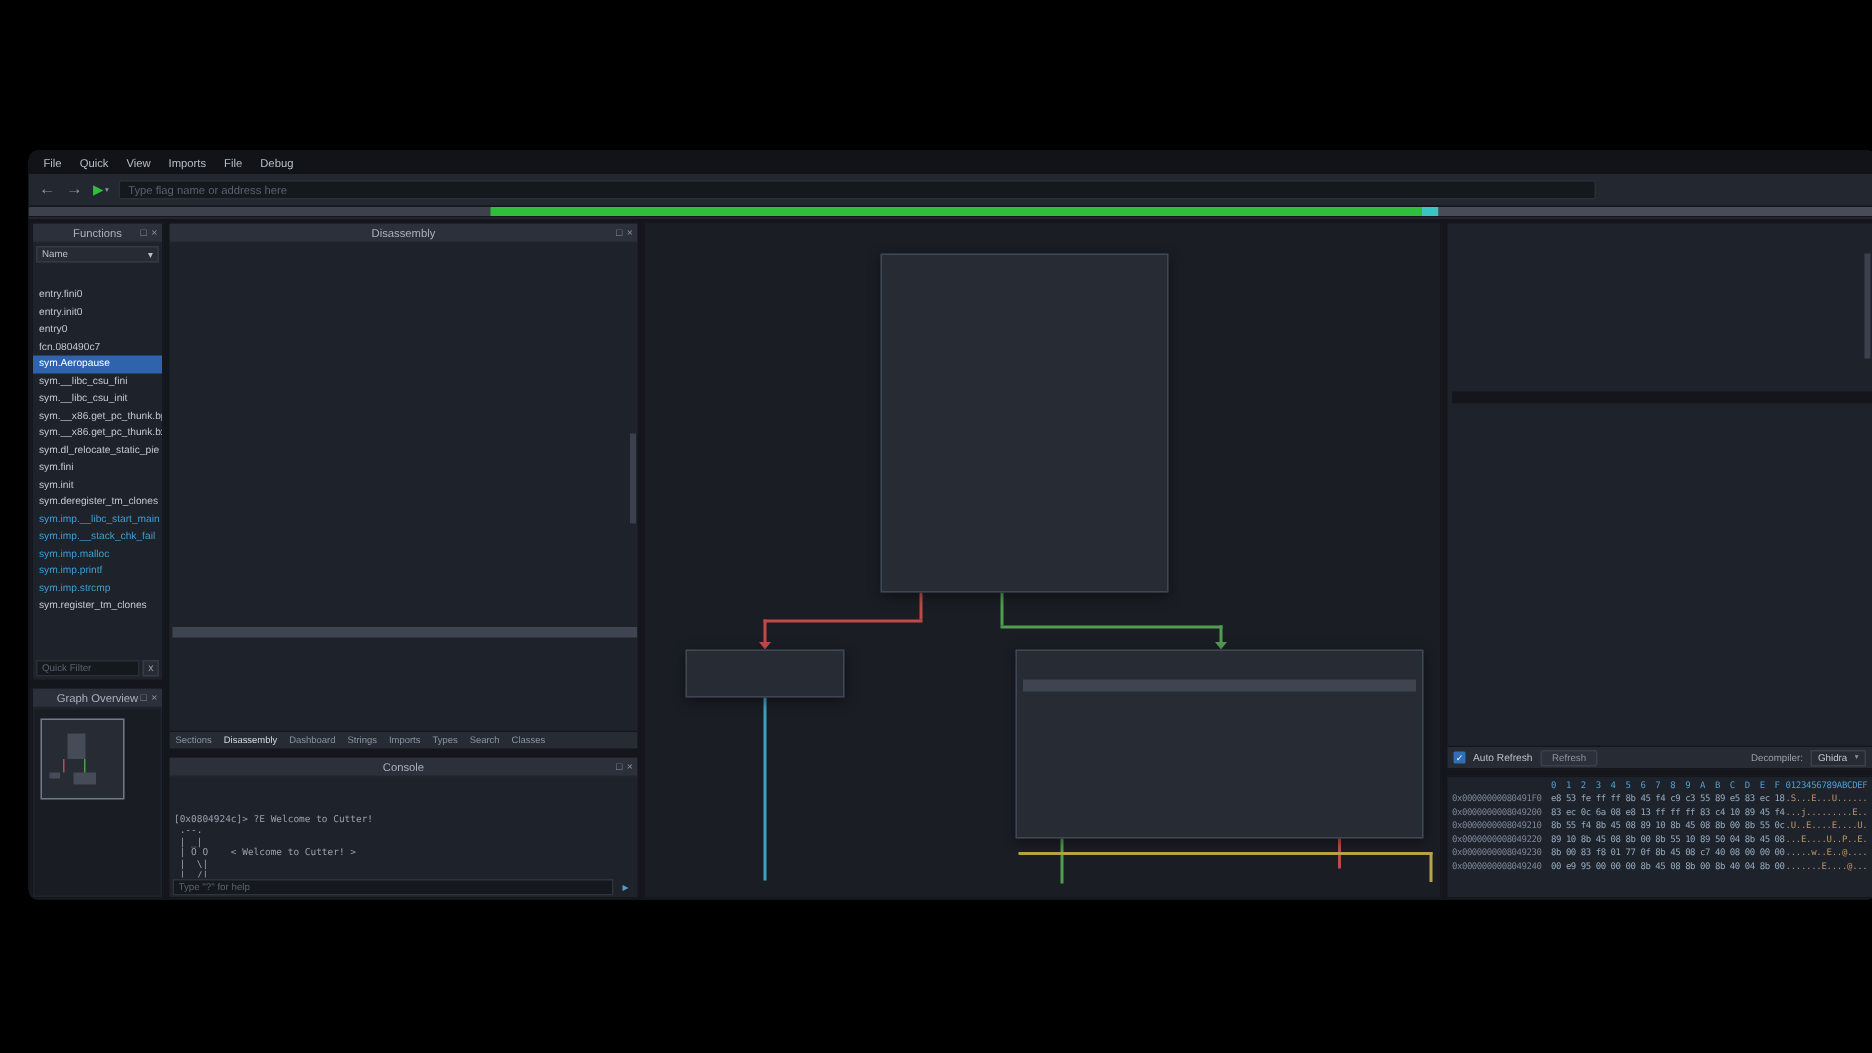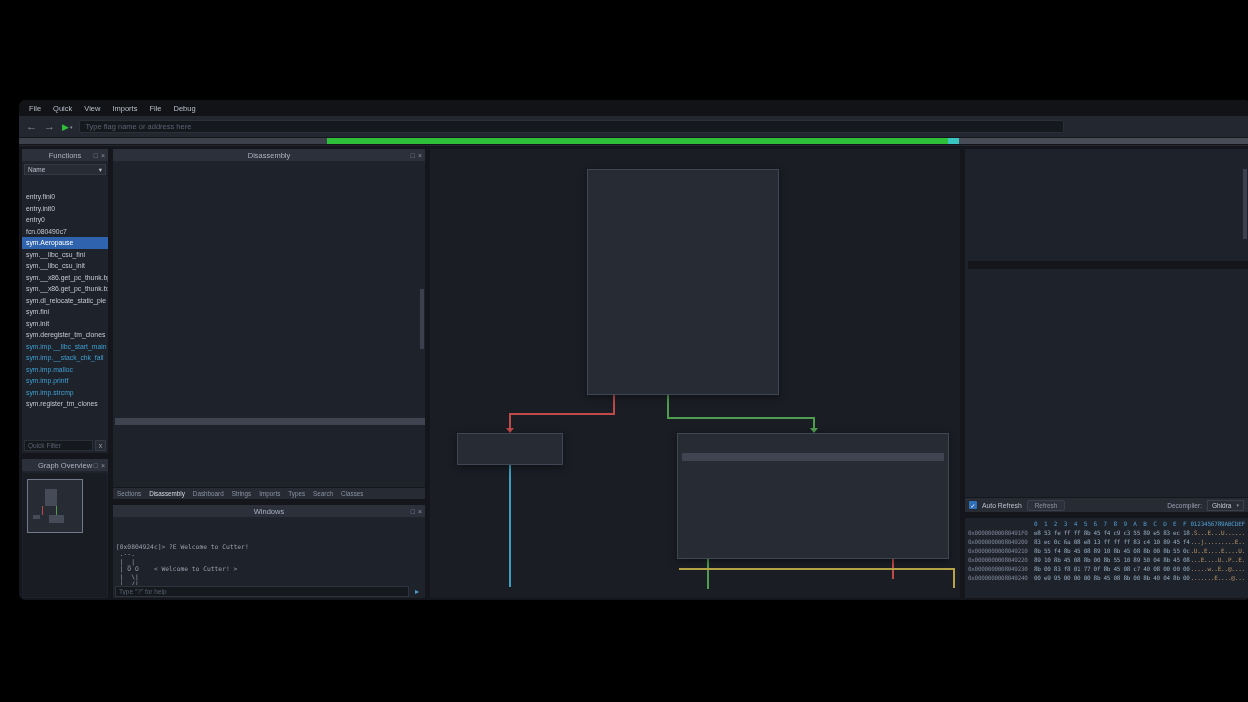--- a/index.html
+++ b/index.html
@@ -390,21 +390,21 @@
           <span class="tab">Imports</span>
           <span class="tab">Types</span>
           <span class="tab">Search</span>
           <span class="tab">Classes</span>
         </div>
       <div class="scroll-thumb" style="top:140px;height:60px;"></div>
     </section>
 
     <section class="panel console-panel">
       <div class="phead">
-        <span class="ptitle">Windows</span>
+        <span class="ptitle">Console</span>
         <span class="picons">
             <span>□</span>
             <span>×</span>
           </span>
       </div>
       <div class="con-out">
         
       <div class="con-line">[0x0804924c]&gt; ?E Welcome to Cutter!</div><div class="con-line"> .--.</div><div class="con-line"> | _|</div><div class="con-line"> | O O    &lt; Welcome to Cutter! &gt;</div><div class="con-line"> |  \|</div><div class="con-line"> | _/|</div></div>
       <div class="con-in-row">
         <input class="con-input" placeholder="Type &quot;?&quot; for help" style="">

